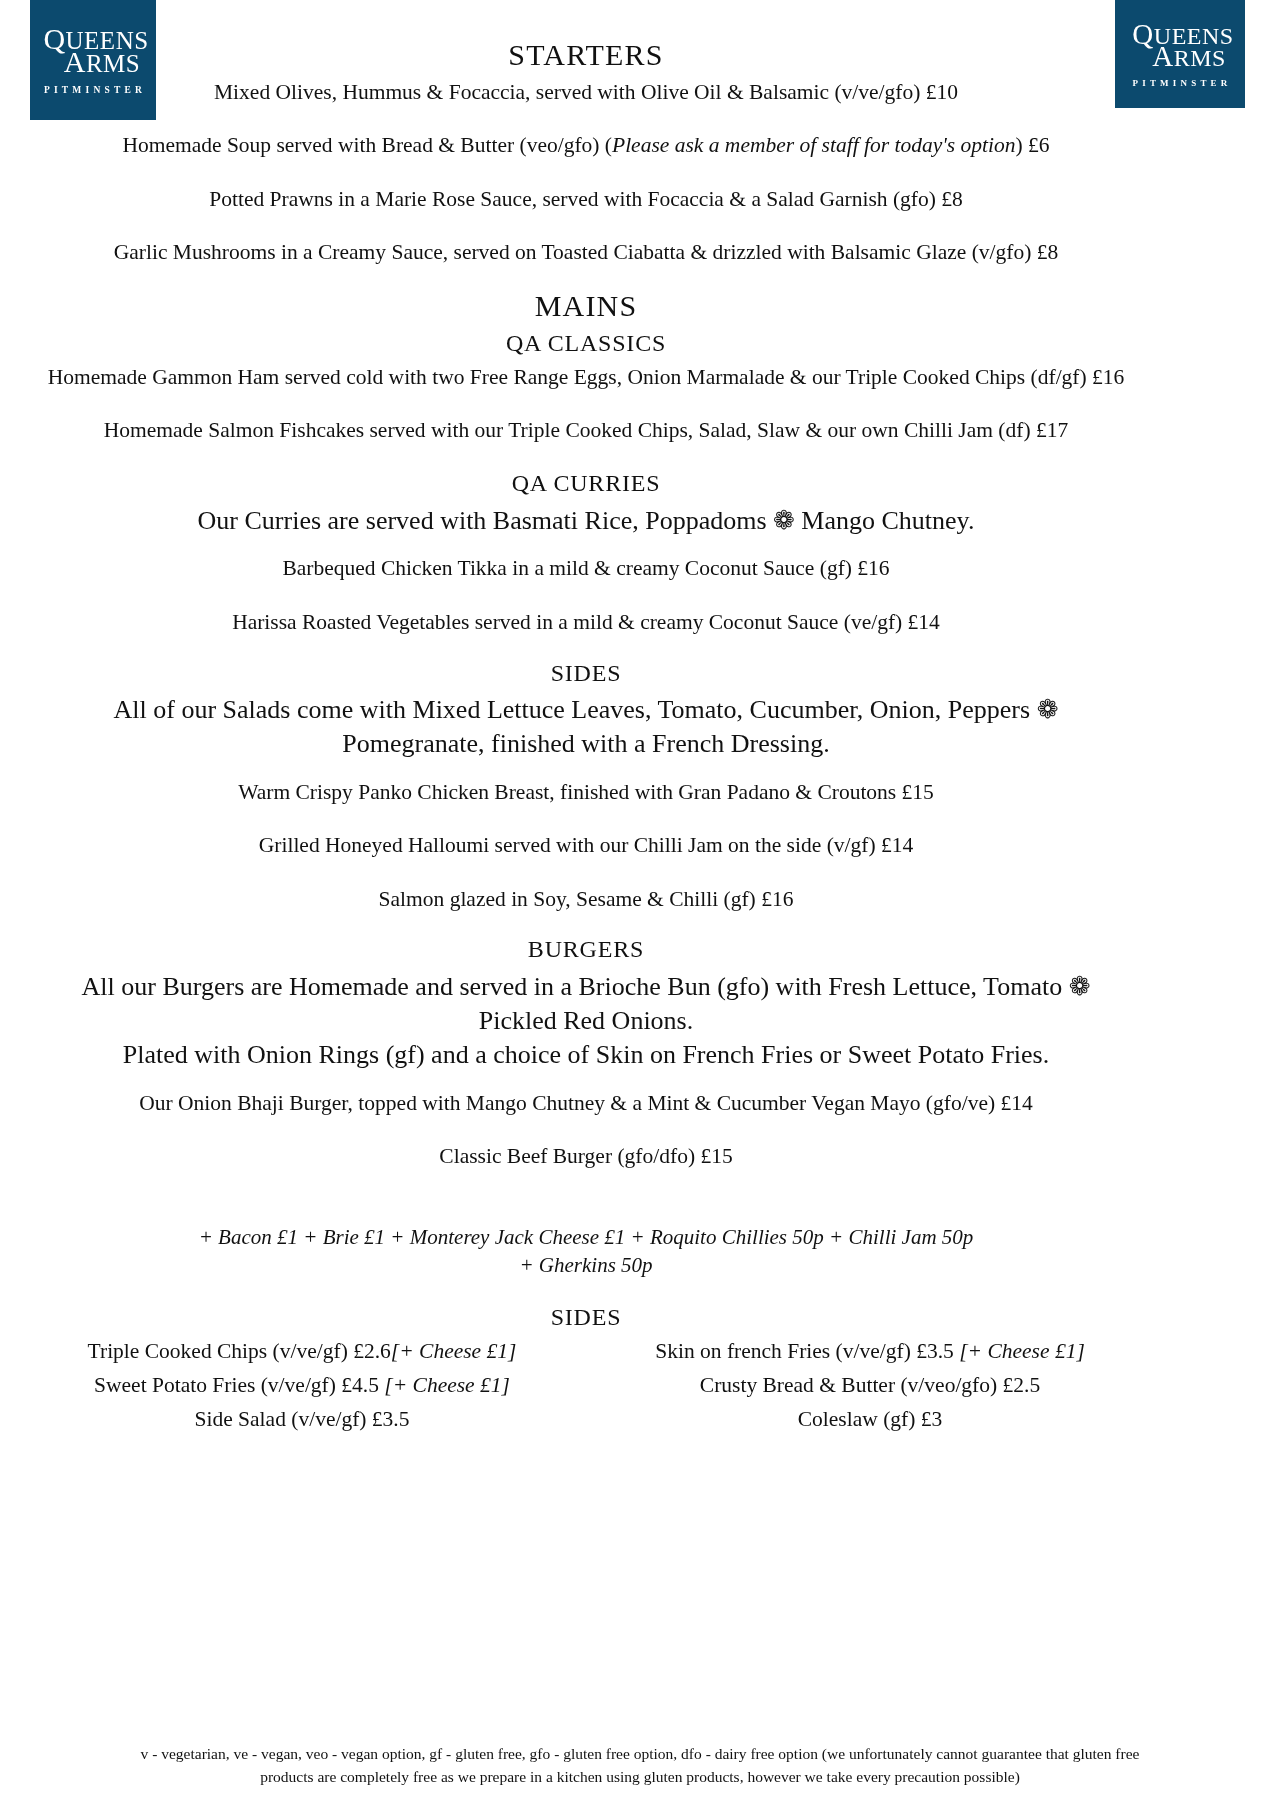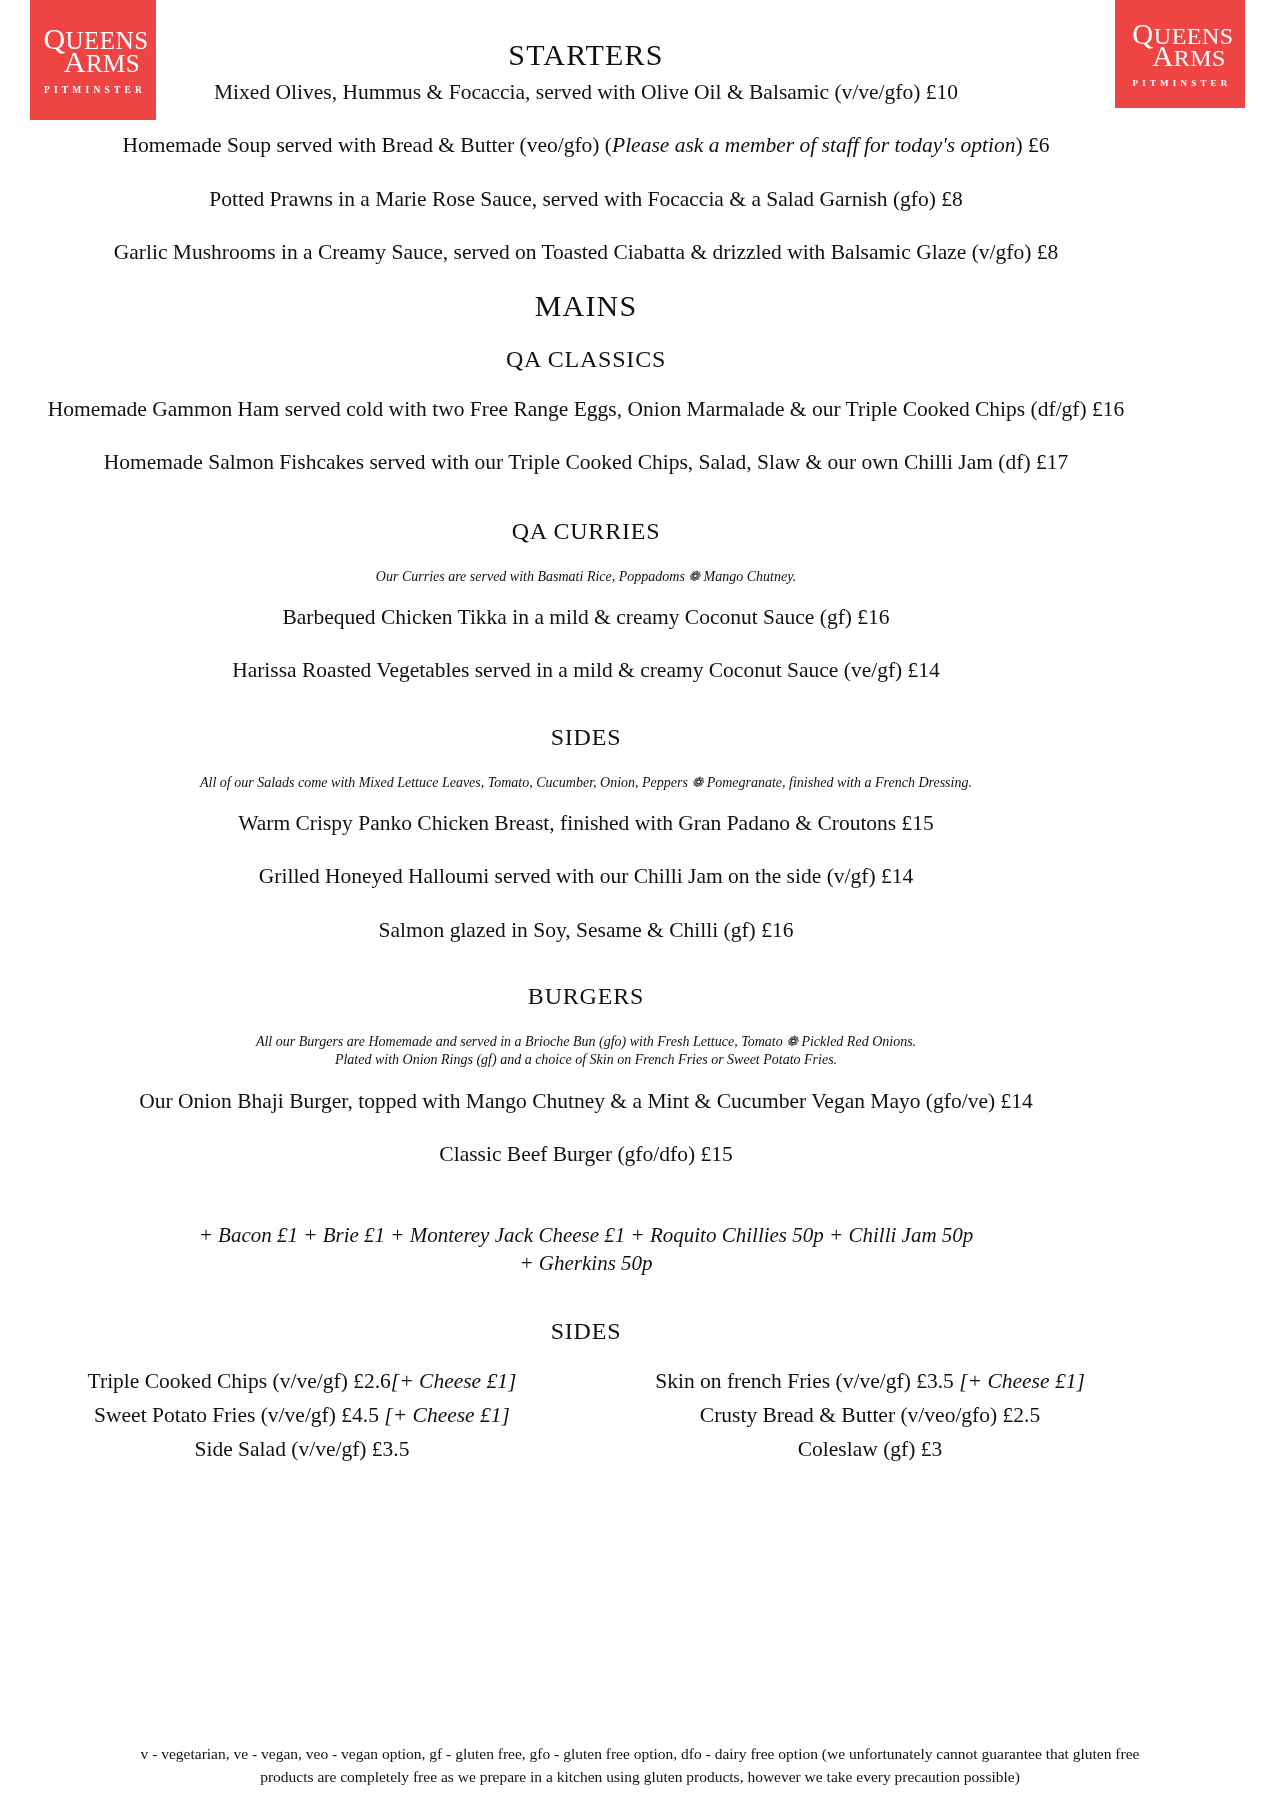--- a/index.html
+++ b/index.html
@@ -20,21 +20,21 @@
   .page {
     position: relative;
     width: 1280px;
     height: 1810px;
     box-sizing: border-box;
   }
 
   
   .logo {
     position: absolute;
-    background: #ef4444;
+    background: #0c4a6e;
     color: #ffffff;
     display: flex;
     flex-direction: column;
     align-items: center;
     justify-content: center;
     overflow: hidden;
     user-select: none;
   }
   .logo-left  { left: 30px;  top: 0px; width: 126px; height: 120px; }
   .logo-right { left: 1115px; top: 0px; width: 130px; height: 108px; }
@@ -87,35 +87,34 @@
     font-size: 30px;
     letter-spacing: 1.2px;
     margin: 0;
     line-height: 1.15;
     font-weight: 400;
   }
   .sub-title {
     text-align: center;
     font-size: 24px;
     letter-spacing: 0.8px;
-    margin: 16px;
+    margin: 0;
     line-height: 1.2;
     font-weight: 400;
   }
   .item {
     text-align: center;
     font-size: 21.5px;
     line-height: 1.28;
     margin: 0;
     padding: 0 40px;
   }
   .desc {
     text-align: center;
-    font-style: italic;
-    font-size: 14px;
+    font-size: 26px;
     line-height: 1.3;
     margin: 0;
     padding: 0 61px;
   }
   .addons {
     text-align: center;
     font-style: italic;
     font-size: 21px;
     line-height: 1.35;
     margin: 0;

